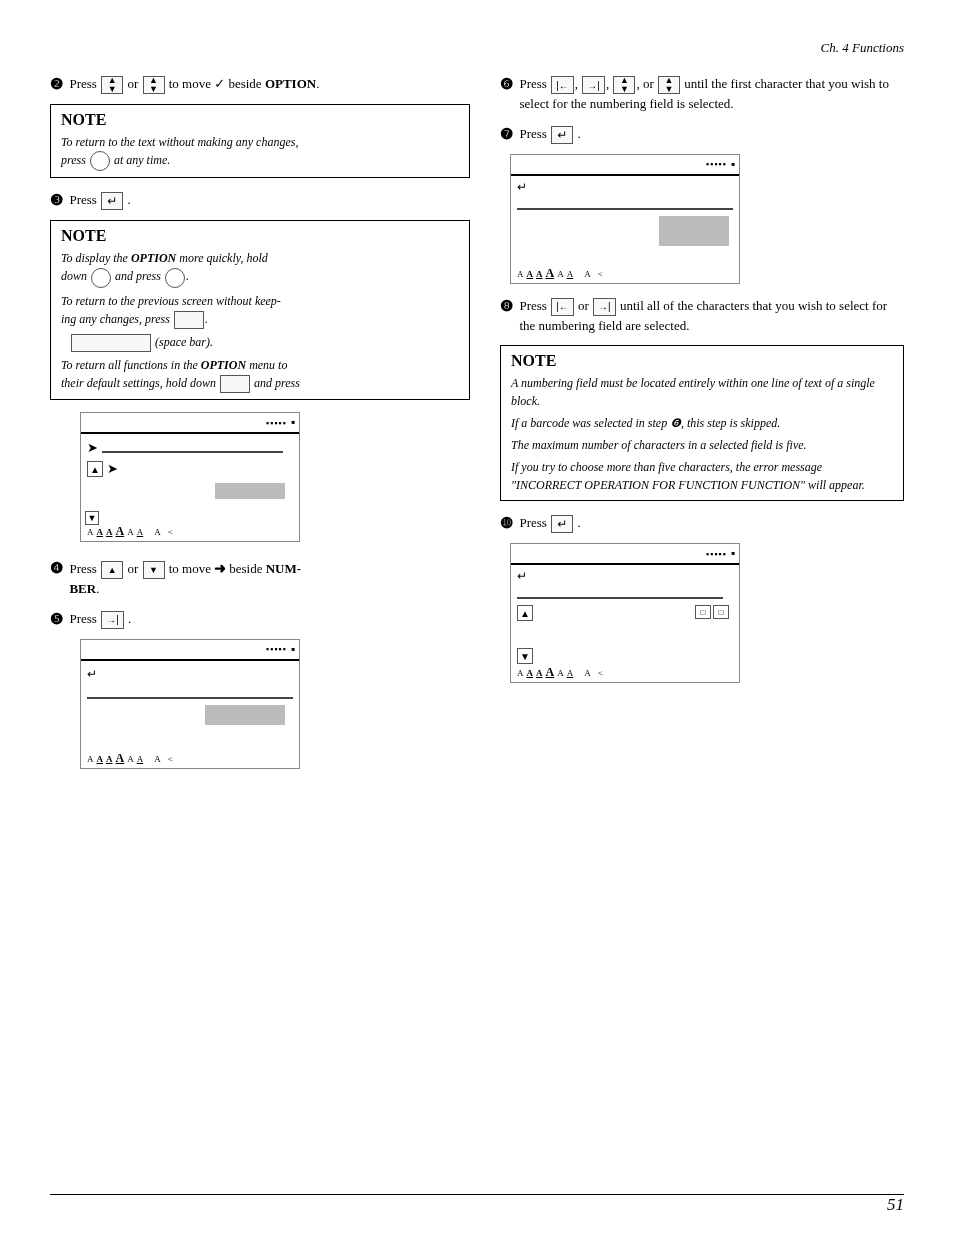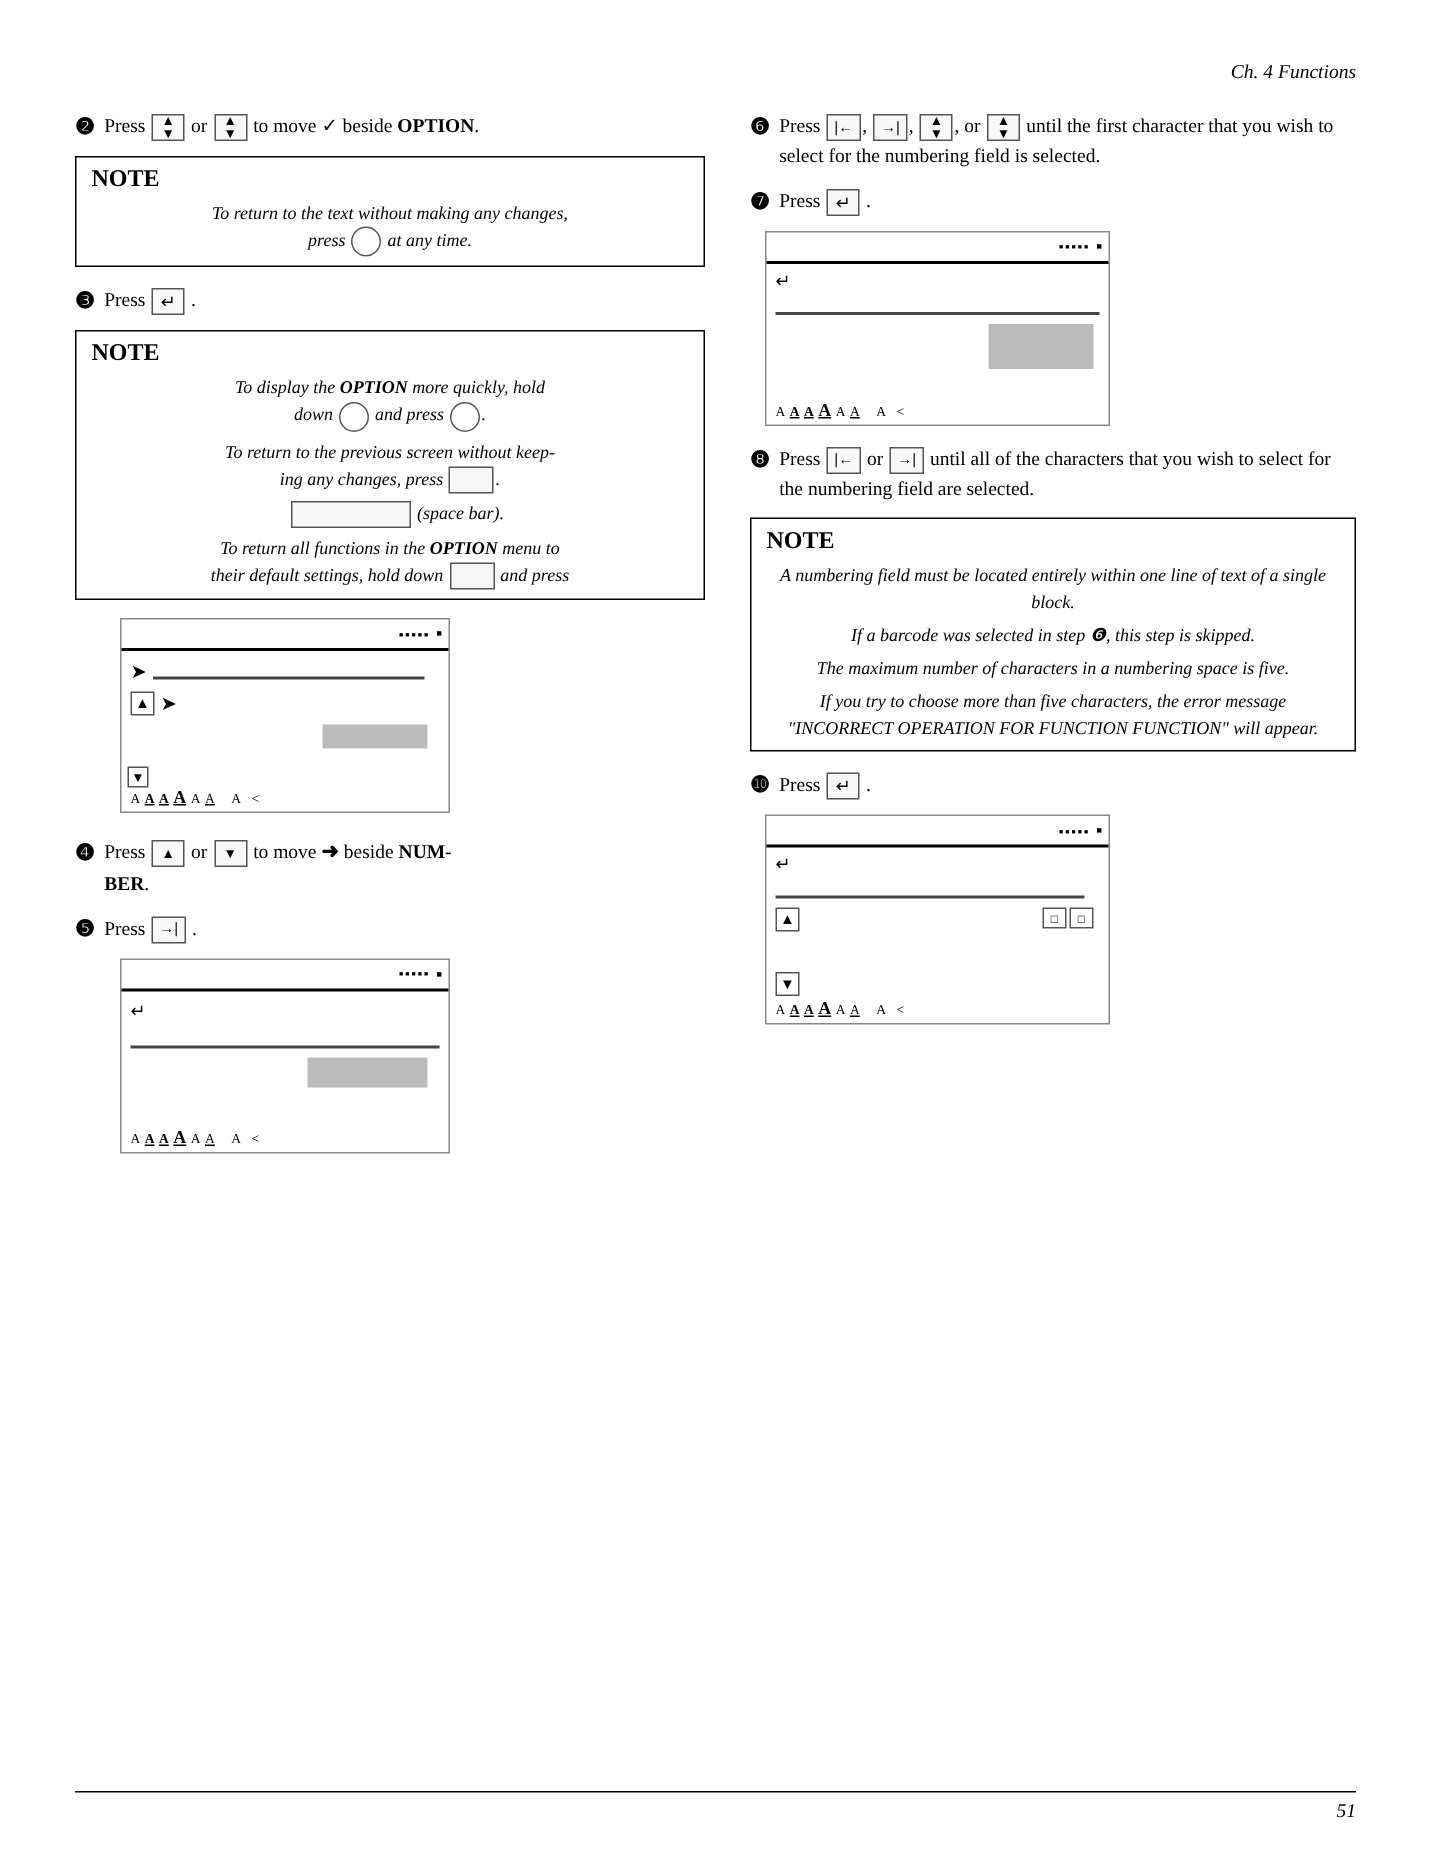--- a/index.html
+++ b/index.html
@@ -59,21 +59,20 @@
     }
     .note-box .note-label {
       font-weight: bold;
       font-size: 16px;
       margin-bottom: 4px;
     }
     .note-box p {
       font-style: italic;
       line-height: 1.5;
       margin-bottom: 4px;
-      text-align: center;
     }
     .note-box p:last-child { margin-bottom: 0; }
     .kbd {
       display: inline-flex;
       align-items: center;
       justify-content: center;
       border: 1px solid #555;
       padding: 1px 4px;
       font-size: 11px;
       min-width: 22px;
@@ -160,21 +159,21 @@
       font-family: 'Times New Roman';
       display: flex;
       gap: 3px;
       align-items: baseline;
     }
     .page-num-row {
       position: absolute;
       bottom: 20px;
       right: 50px;
       font-style: italic;
-      font-size: 13px;
+      font-size: 17px;
       margin-left: 33px;
     }
     .bottom-line {
       position: absolute;
       bottom: 40px;
       left: 50px;
       right: 50px;
       border-bottom: 1px solid #000;
     }
     .checkmark { font-size: 13px; }
@@ -399,21 +398,21 @@
           <span> or </span>
           <span class="kbd" style="font-size:10px;">→|</span>
           <span> until all of the characters that you wish to select for the numbering field are selected.</span>
         </div>
       </div>
 
       <div class="note-box">
         <div class="note-label">NOTE</div>
         <p>A numbering field must be located entirely within one line of text of a single block.</p>
         <p>If a barcode was selected in step ❻, this step is skipped.</p>
-        <p>The maximum number of characters in a numbering space is five.</p>
+        <p>The maximum number of characters in a selected field is five.</p>
         <p>If you try to choose more than five characters, the error message "INCORRECT OPERATION FOR FUNCTION FUNCTION" will appear.</p>
       </div>
 
       <div class="step" style="margin-top:8px;">
         <span class="step-num">❿</span>
         <div class="step-content">
           <span>Press </span>
           <span class="kbd" style="font-size:12px;">↵</span>
           <span> .</span>
         </div>

